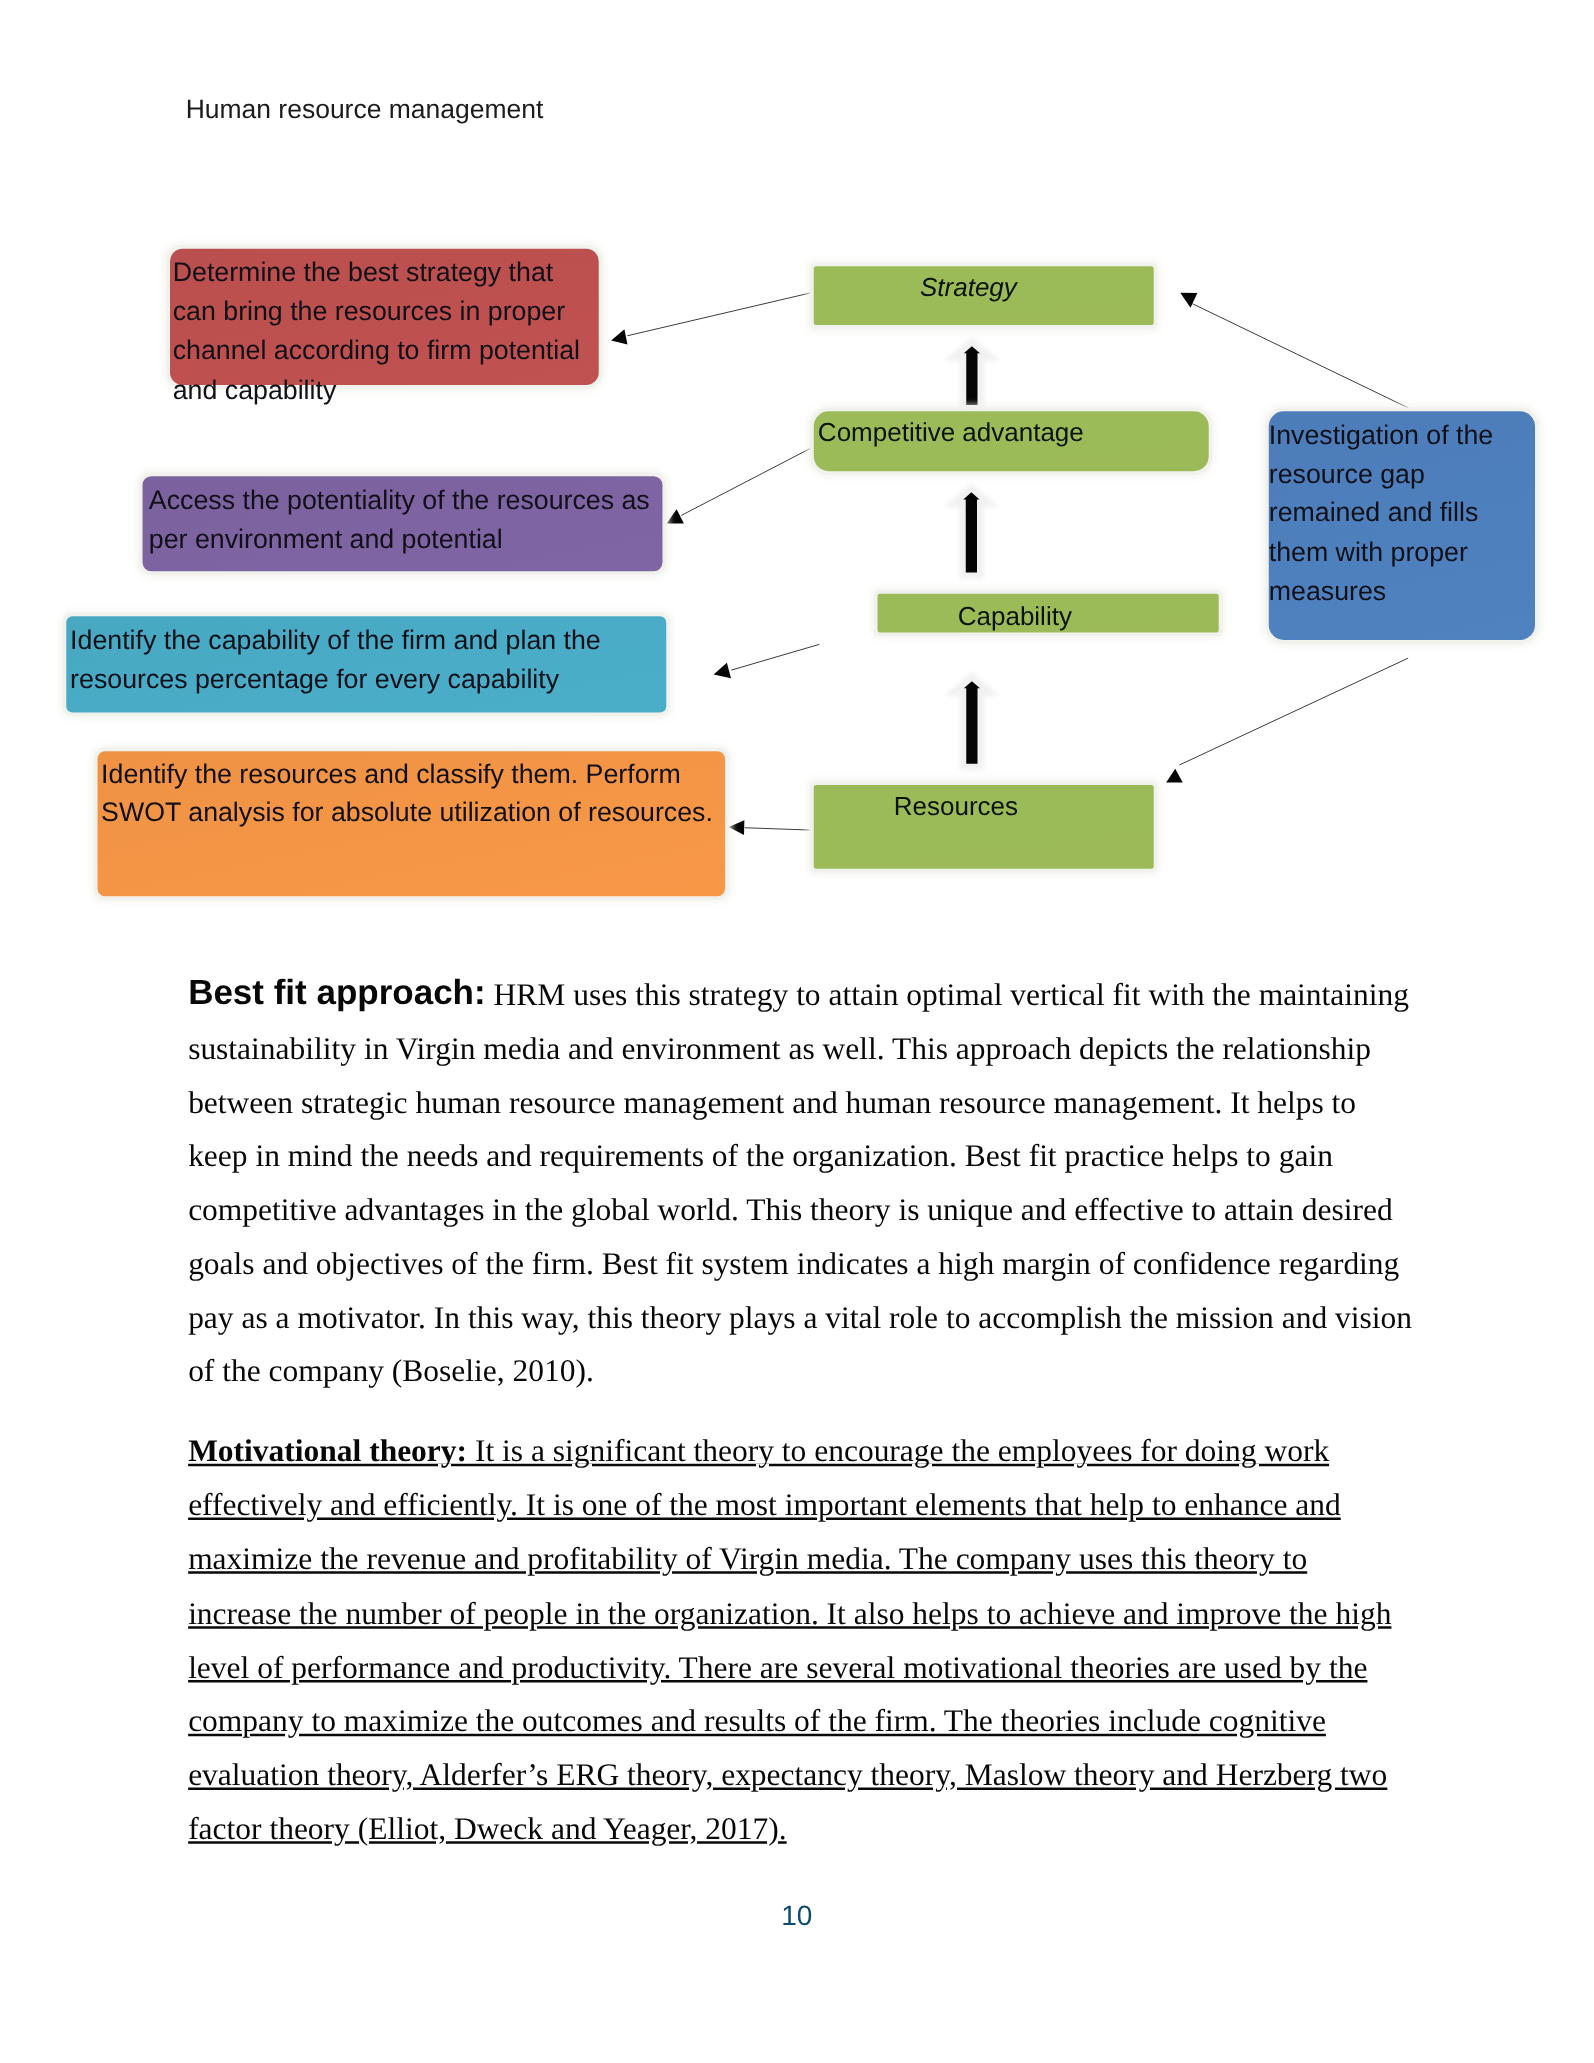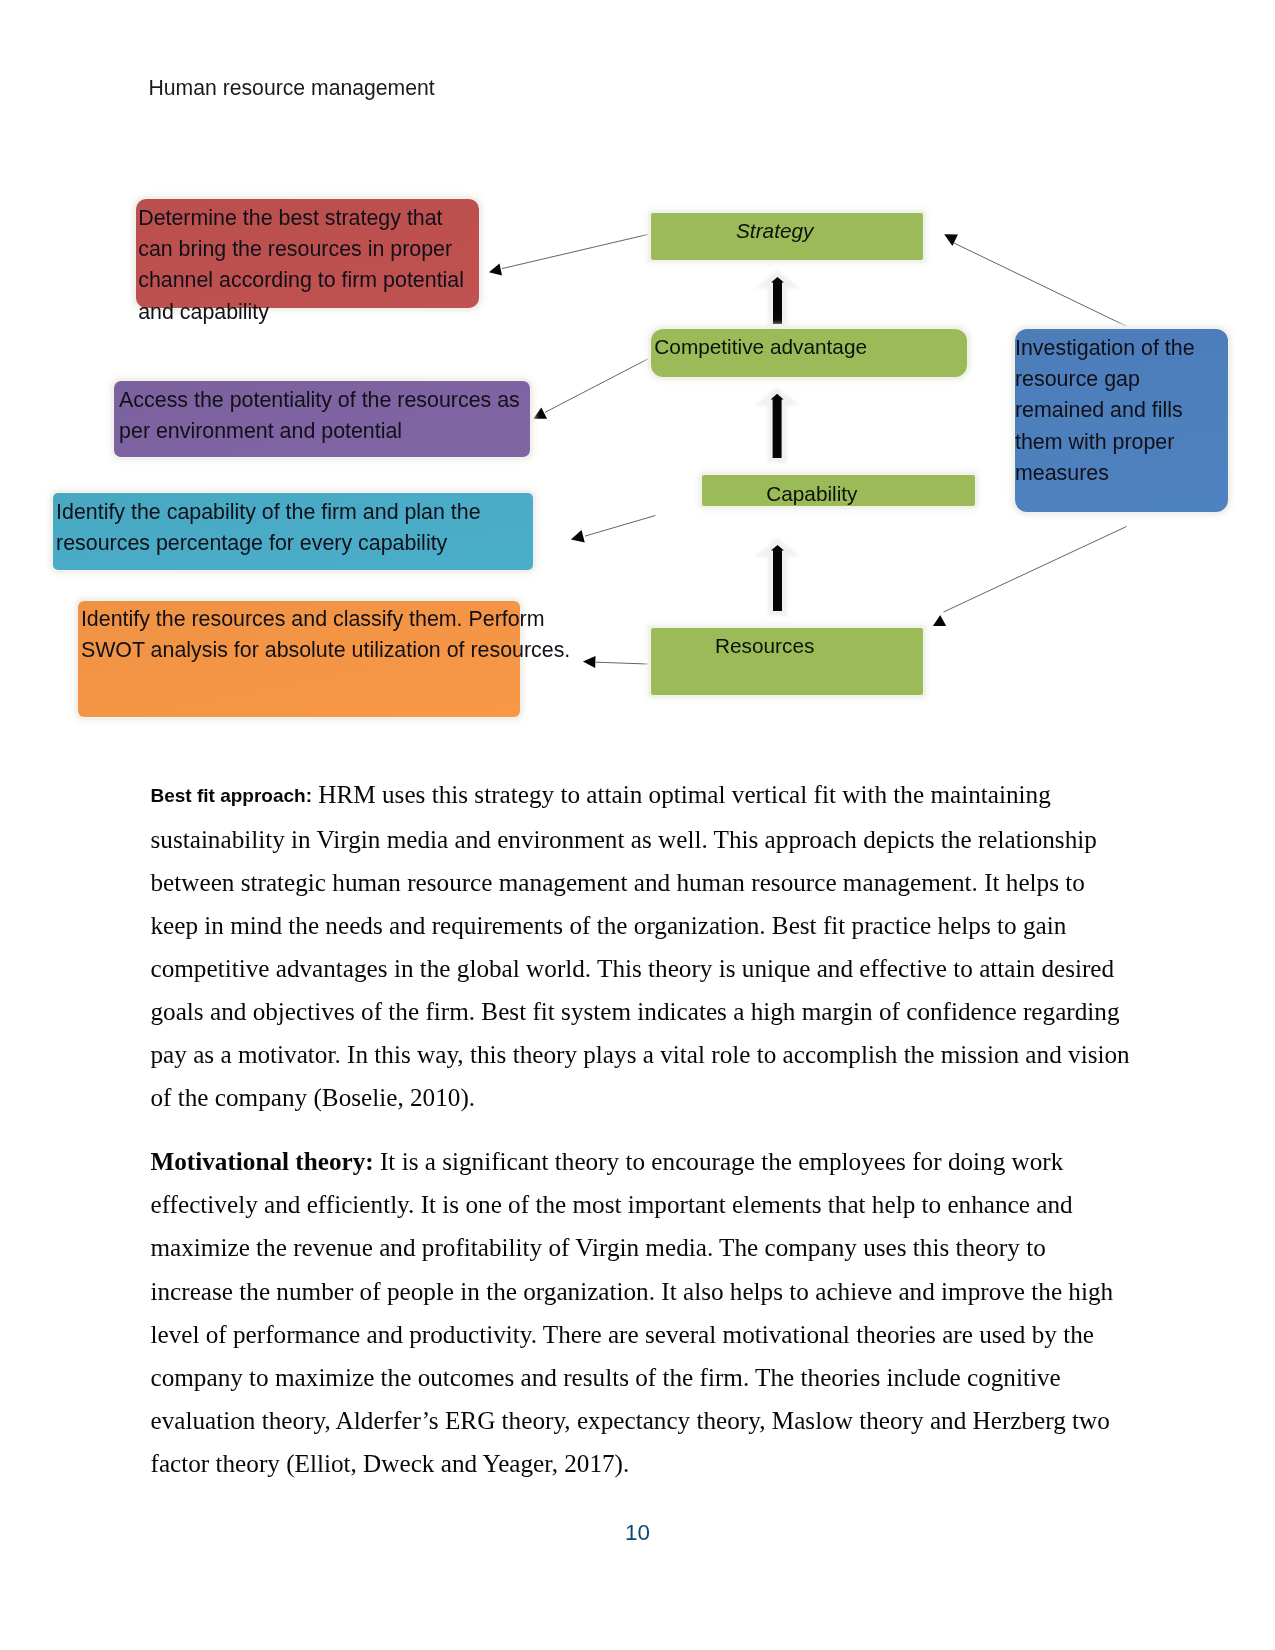--- a/index.html
+++ b/index.html
@@ -17,21 +17,21 @@
         font-family:"Liberation Sans",sans-serif;color:#0d0d0d;
         box-shadow:0 0 0 3px rgba(241,241,237,0.92), 0 0 5px 5px rgba(243,243,239,0.85);}
   .green{background:#9CBB58;border-radius:2px;}
   .chainlabel{position:absolute;font-size:20.8px;white-space:nowrap;color:#0b120b;}
   .colabel{position:absolute;font-size:21.4px;line-height:31.3px;color:#111018;}
 
   
   .para{position:absolute;left:150.5px;width:984px;font-family:"Liberation Serif",serif;
         font-size:25.2px;line-height:43.05px;color:#080808;text-align:left;margin:0;}
   .para .lead{font-weight:bold;}
-  .para .lead-sans{font-family:"Liberation Sans",sans-serif;font-weight:bold;font-size:19px;position:relative;top:-0.7px;}
+  .para .lead-sans{font-family:"Liberation Sans",sans-serif;font-weight:bold;font-size:28px;position:relative;top:-0.7px;}
   .pagenum{position:absolute;font-family:"Liberation Sans",sans-serif;font-size:22.4px;
         color:#0c4a6e;left:0;width:1275px;text-align:center;}
 </style>
 </head>
 <body>
 
 <div class="page">
 
   <div class="doc-header">Human resource management</div>
 
@@ -89,30 +89,30 @@
 
     <div class="node" id="c-red" style="left: 136px; top: 199px; width: 343px; height: 109px; border-radius: 10px; background: linear-gradient(168deg, rgb(185, 79, 78) 0%, rgb(190, 81, 80) 60%, rgb(192, 82, 81) 100%);">
       <span class="colabel" style="left:2.2px;top:3.8px;width:340px;">Determine the best strategy that can bring the resources in proper channel according to firm potential and capability</span>
     </div>
     <div class="node" id="c-purple" style="left: 114px; top: 381px; width: 416px; height: 76px; border-radius: 7px; background: linear-gradient(168deg, rgb(123, 98, 158) 0%, rgb(126, 100, 162) 60%, rgb(128, 101, 164) 100%);">
       <span class="colabel" style="left:5.1px;top:3.5px;width:404px;">Access the potentiality of the resources as per environment and potential</span>
     </div>
     <div class="node" id="c-cyan" style="left: 53px; top: 493px; width: 480px; height: 77px; border-radius: 5px; background: linear-gradient(168deg, rgb(72, 168, 194) 0%, rgb(74, 172, 199) 60%, rgb(75, 174, 201) 100%);">
       <span class="colabel" style="left:3.1px;top:3.8px;width:470px;">Identify the capability of the firm and plan the resources percentage for every capability</span>
     </div>
-    <div class="node" id="c-orange" style="left: 78px; top: 601px; width: 442px; height: 116px; border-radius: 6px; background: linear-gradient(168deg, rgb(239, 146, 68) 0%, rgb(245, 150, 70) 60%, rgb(248, 152, 71) 100%);">
+    <div class="node" id="c-orange" style="left: 78px; top: 601px; width: 502px; height: 116px; border-radius: 6px; background: linear-gradient(168deg, rgb(239, 146, 68) 0%, rgb(245, 150, 70) 60%, rgb(248, 152, 71) 100%);">
       <span class="colabel" style="left:2.9px;top:2.9px;width:492px;">Identify the resources and classify them. Perform SWOT analysis for absolute utilization of resources.</span>
     </div>
     <div class="node" id="c-blue" style="left: 1015px; top: 329px; width: 213px; height: 183px; border-radius: 12px; background: linear-gradient(168deg, rgb(76, 125, 185) 0%, rgb(78, 128, 190) 60%, rgb(79, 130, 192) 100%);">
       <span class="colabel" style="left:0px;top:3.8px;width:194px;">Investigation of the resource gap remained and fills them with proper measures</span>
     </div>
   </div>
 
   <p class="para" id="para1" style="top:773px;">
     <span class="lead lead-sans">Best fit approach:</span><span> HRM uses this strategy to attain optimal vertical fit with the maintaining sustainability in Virgin media and environment as well. This approach depicts the relationship between strategic human resource management and human resource management. It helps to keep in mind the needs and requirements of the organization. Best fit practice helps to gain competitive advantages in the global world. This theory is unique and effective to attain desired goals and objectives of the firm. Best fit system indicates a high margin of confidence regarding pay as a motivator. In this way, this theory plays a vital role to accomplish the mission and vision of the company (Boselie, 2010).</span>
   </p>
 
-  <p class="para" id="para2" style="top:1140.4px;">
+  <p class="para" id="para2" style="top:1140.4px;text-decoration:underline;">
     <span class="lead">Motivational theory:</span><span> It is a significant theory to encourage the employees for doing work effectively and efficiently. It is one of the most important elements that help to enhance and maximize the revenue and profitability of Virgin media. The company uses this theory to increase the number of people in the organization. It also helps to achieve and improve the high level of performance and productivity. There are several motivational theories are used by the company to maximize the outcomes and results of the firm. The theories include cognitive evaluation theory, Alderfer’s ERG theory, expectancy theory, Maslow theory and Herzberg two factor theory (Elliot, Dweck and Yeager, 2017).</span>
   </p>
 
   <div class="pagenum" style="top:1520px;">10</div>
 </div>
 
 </body></html>

